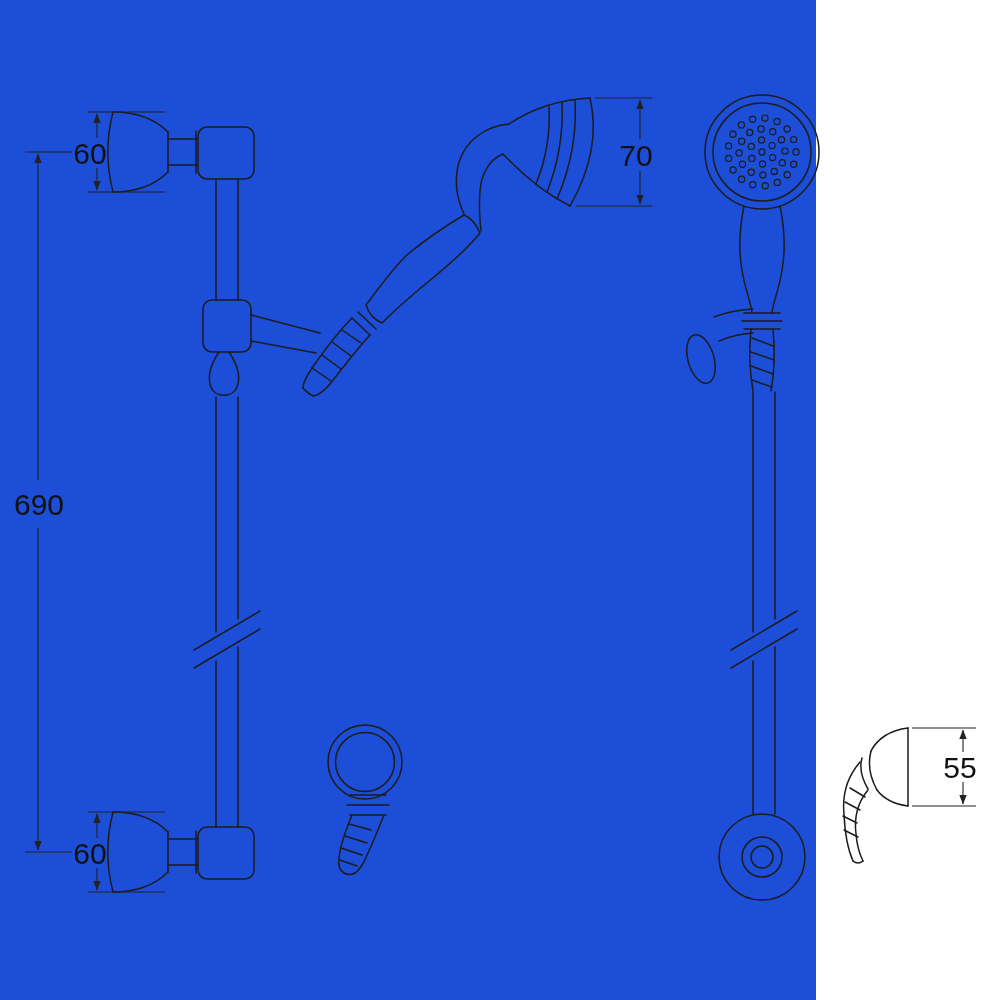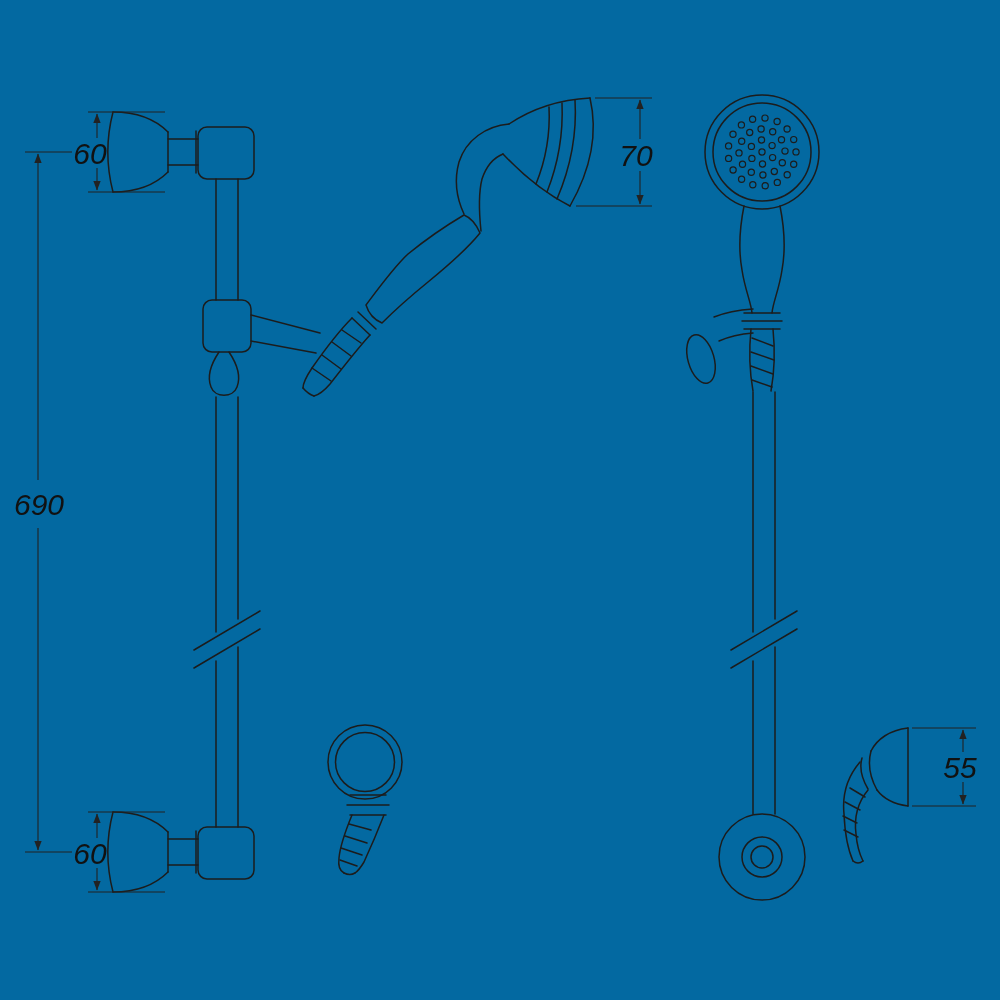--- a/index.html
+++ b/index.html
@@ -1,17 +1,17 @@
 <!DOCTYPE html>
 <html style="--ink: #1c1c1c; --dim: #222222;"><head>
 <meta charset="utf-8">
 <style>
   :root { --ink:#1c1c1c; --dim:#222222; }
   html,body { margin:0; padding:0; background:#ffffff; }
-  .stage { width:1000px; height:1000px; position:relative; background:#0369a1;font-style:italic; }
+  .stage { width:816px; height:1000px; position:relative; background:#1d4ed8; }
   svg { display:block; }
   .s  { fill:none; stroke:var(--ink); stroke-width:1.5; stroke-linecap:round; stroke-linejoin:round; }
   .d  { fill:none; stroke:var(--dim); stroke-width:1.1; stroke-linecap:butt; }
   .dot{ fill:none; stroke:var(--ink); stroke-width:1.2; }
   .arrow { fill:var(--dim); }
   text.dim { font-family:"Liberation Sans","DejaVu Sans",sans-serif; font-size:30px; fill:#111;
              text-anchor:middle; dominant-baseline:central; }
 </style>
 </head>
 <body>

